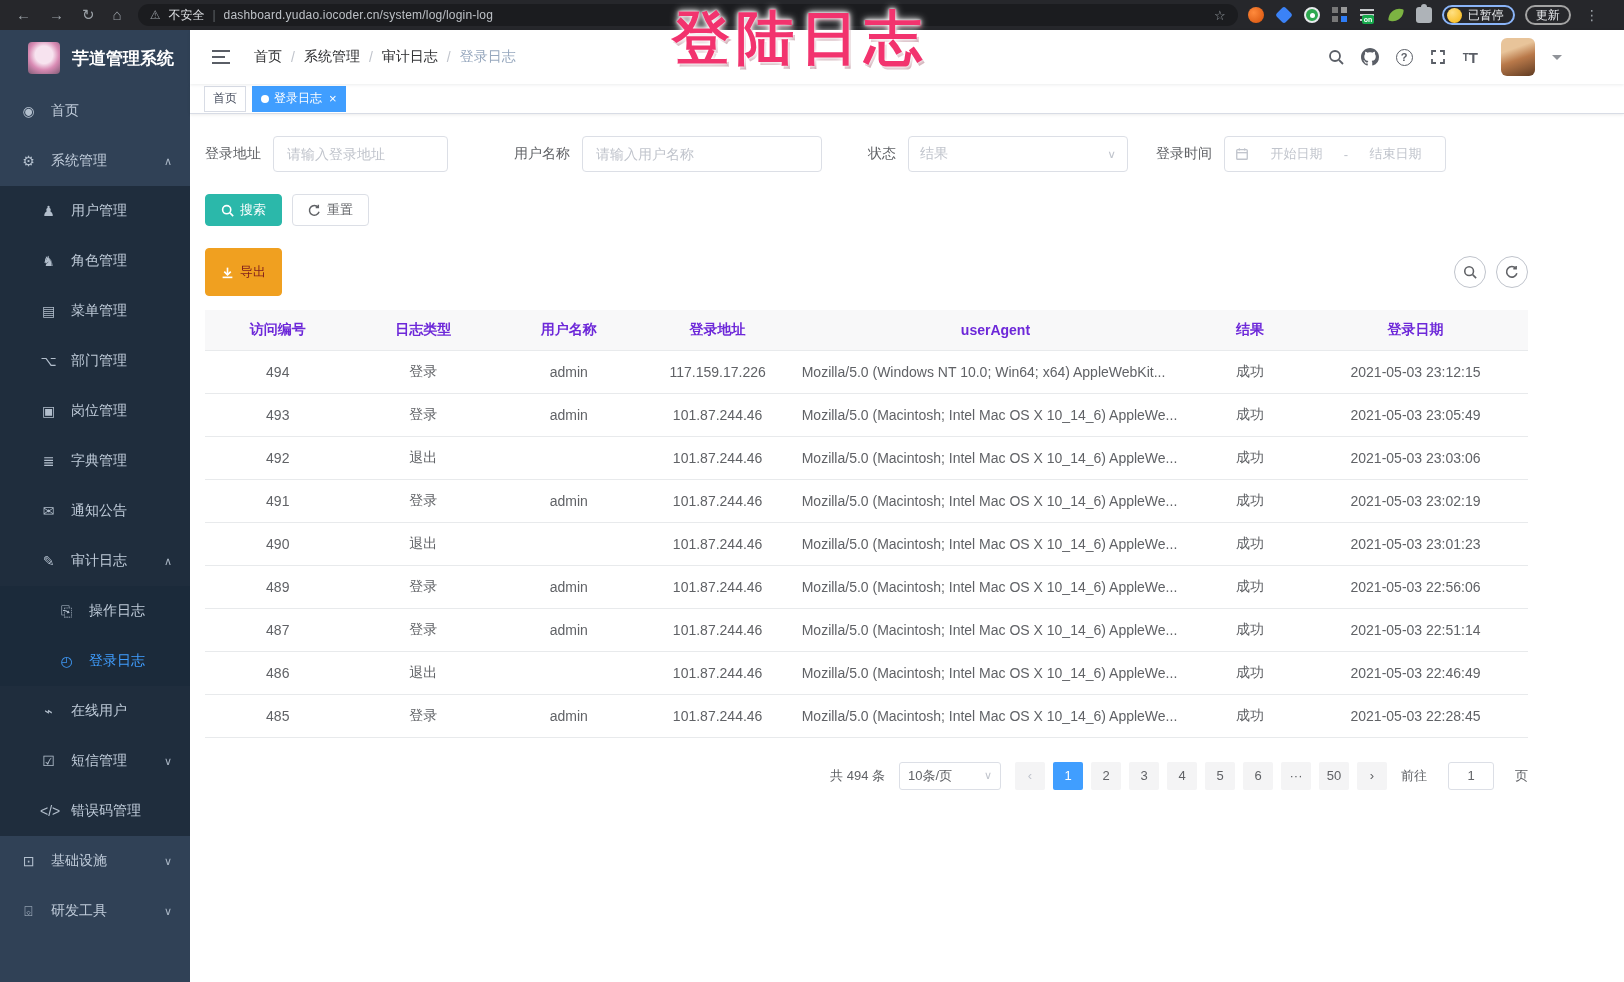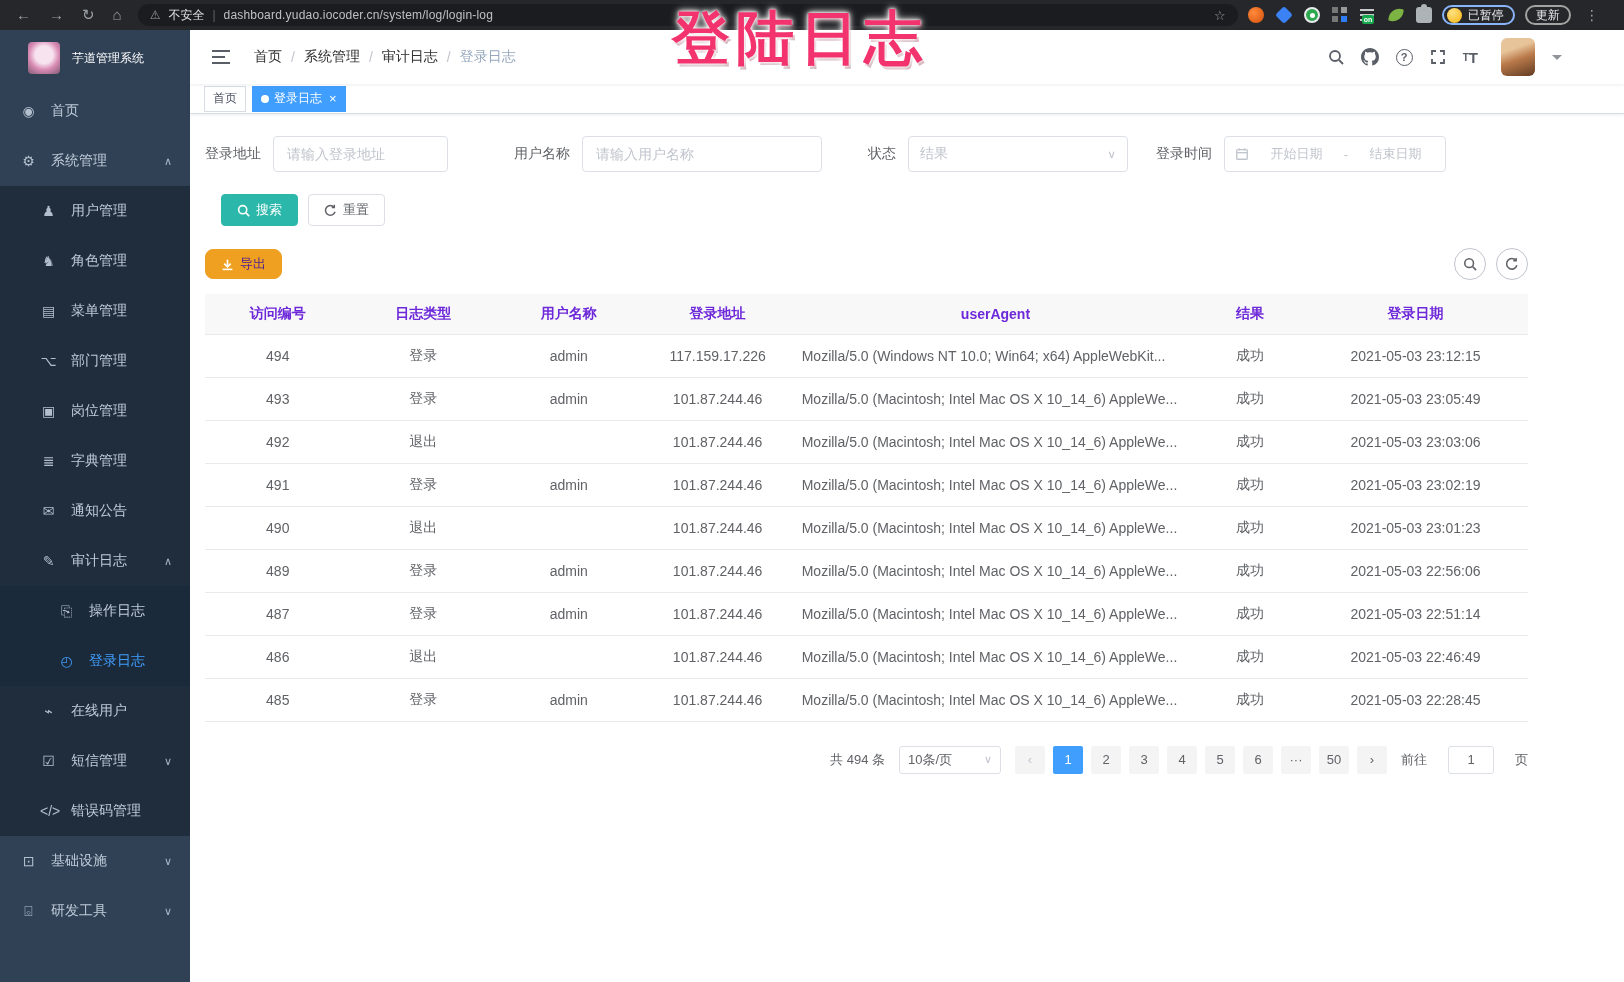--- a/index.html
+++ b/index.html
@@ -36,21 +36,21 @@
 
   
   .overlay-title { position:absolute; left:672px; top:0px; z-index:99; font-size:58px; font-weight:bold; letter-spacing:6px; color:#f2336e;
     text-shadow:0 0 2px #fff, 0 0 5px #fff, 0 0 8px #fff, 2px 3px 0 rgba(110,0,30,.35); pointer-events:none; }
 
   
   .app { display:flex; height:952px; }
   .sidebar { width:190px; flex:0 0 190px; background:#304156; color:#bfcbd9; overflow:hidden; }
   .logo-row { height:56px; display:flex; align-items:center; padding-left:28px; gap:12px; }
   .logo-img { width:32px; height:32px; border-radius:4px; background:radial-gradient(circle at 50% 40%, #f7e3ef 0 35%, #d98bb4 60%, #7e5a74); flex:0 0 32px; }
-  .logo-title { color:#fff; font-size:12px; font-weight:normal; white-space:nowrap; }
+  .logo-title { color:#fff; font-size:17px; font-weight:bold; white-space:nowrap; }
   .menu { font-size:14px; }
   .mi { display:flex; align-items:center; height:50px; padding-left:20px; gap:14px; cursor:pointer; white-space:nowrap; }
   .mi .glyph { width:17px; text-align:center; font-size:14px; opacity:.92; flex:0 0 17px; }
   .mi .arrow { margin-left:auto; margin-right:18px; font-size:11px; color:#bfcbd9; opacity:.85; }
   .mi.l1 { background:#1f2d3d; padding-left:40px; }
   .mi.l2 { background:#1b2a3a; padding-left:58px; }
   .mi.active { color:#409eff; }
   .mi.active .glyph { color:#409eff; }
 
   .main { flex:1; display:flex; flex-direction:column; background:#fff; min-width:0; }
@@ -84,25 +84,25 @@
   .f-label { font-size:14px; color:#606266; margin-right:12px; white-space:nowrap; }
   .tbox { height:36px; border:1px solid #dcdfe6; border-radius:4px; background:#fff; font-size:14px; color:#606266; }
   input.tbox { padding:0 13px; }
   input.tbox::placeholder { color:#c0c4cc; }
   .f-select { width:220px; display:flex; align-items:center; justify-content:space-between; padding:0 11px; color:#c0c4cc; cursor:pointer; }
   .f-select .chev { font-size:12px; color:#c0c4cc; transform:scaleY(.9); }
   .f-date { width:222px; display:flex; align-items:center; gap:8px; padding:0 10px; color:#c0c4cc; font-size:13px; cursor:pointer; }
   .f-date .dsep { flex:0 0 auto; }
   .f-date .dph { flex:1; text-align:center; }
 
-  .btn-row { margin-top:22px; display:flex; gap:10px;margin-left:16px; }
+  .btn-row { margin-top:22px; display:flex; gap:10px; }
   .btn { height:32px; padding:0 15px; border-radius:4px; border:1px solid transparent; font-size:13px; display:inline-flex; align-items:center; gap:6px; cursor:pointer; }
   .btn-search { background:#2bb8aa; border-color:#2bb8aa; color:#fff; }
   .btn-reset { background:#fff; border-color:#dcdfe6; color:#606266; }
-  .btn-export { background:#f0a020; border-color:#f0a020; color:#4c1d95; height:30px;border-radius:8px; }
+  .btn-export { background:#f0a020; border-color:#f0a020; color:#7f1d1d; height:48px; }
 
   .export-row { margin-top:22px; display:flex; align-items:center; }
   .tool-circles { margin-left:auto; display:flex; gap:10px; }
   .circle-btn { width:32px; height:32px; border-radius:50%; border:1px solid #c0c4cc; background:#fff; color:#606266; display:flex; align-items:center; justify-content:center; cursor:pointer; }
 
   
   .table-wrap { margin-top:14px; }
   table { width:100%; border-collapse:collapse; table-layout:fixed; }
   th { background:#f8f8f9; color:#6d28d9; font-weight:bold; font-size:14px; height:40px; border-bottom:1px solid #e8eaec; text-align:center; }
   td { color:#606266; font-size:14px; height:43px; border-bottom:1px solid #e8eaec; text-align:center; white-space:nowrap; overflow:hidden; text-overflow:ellipsis; padding:0 8px; }

